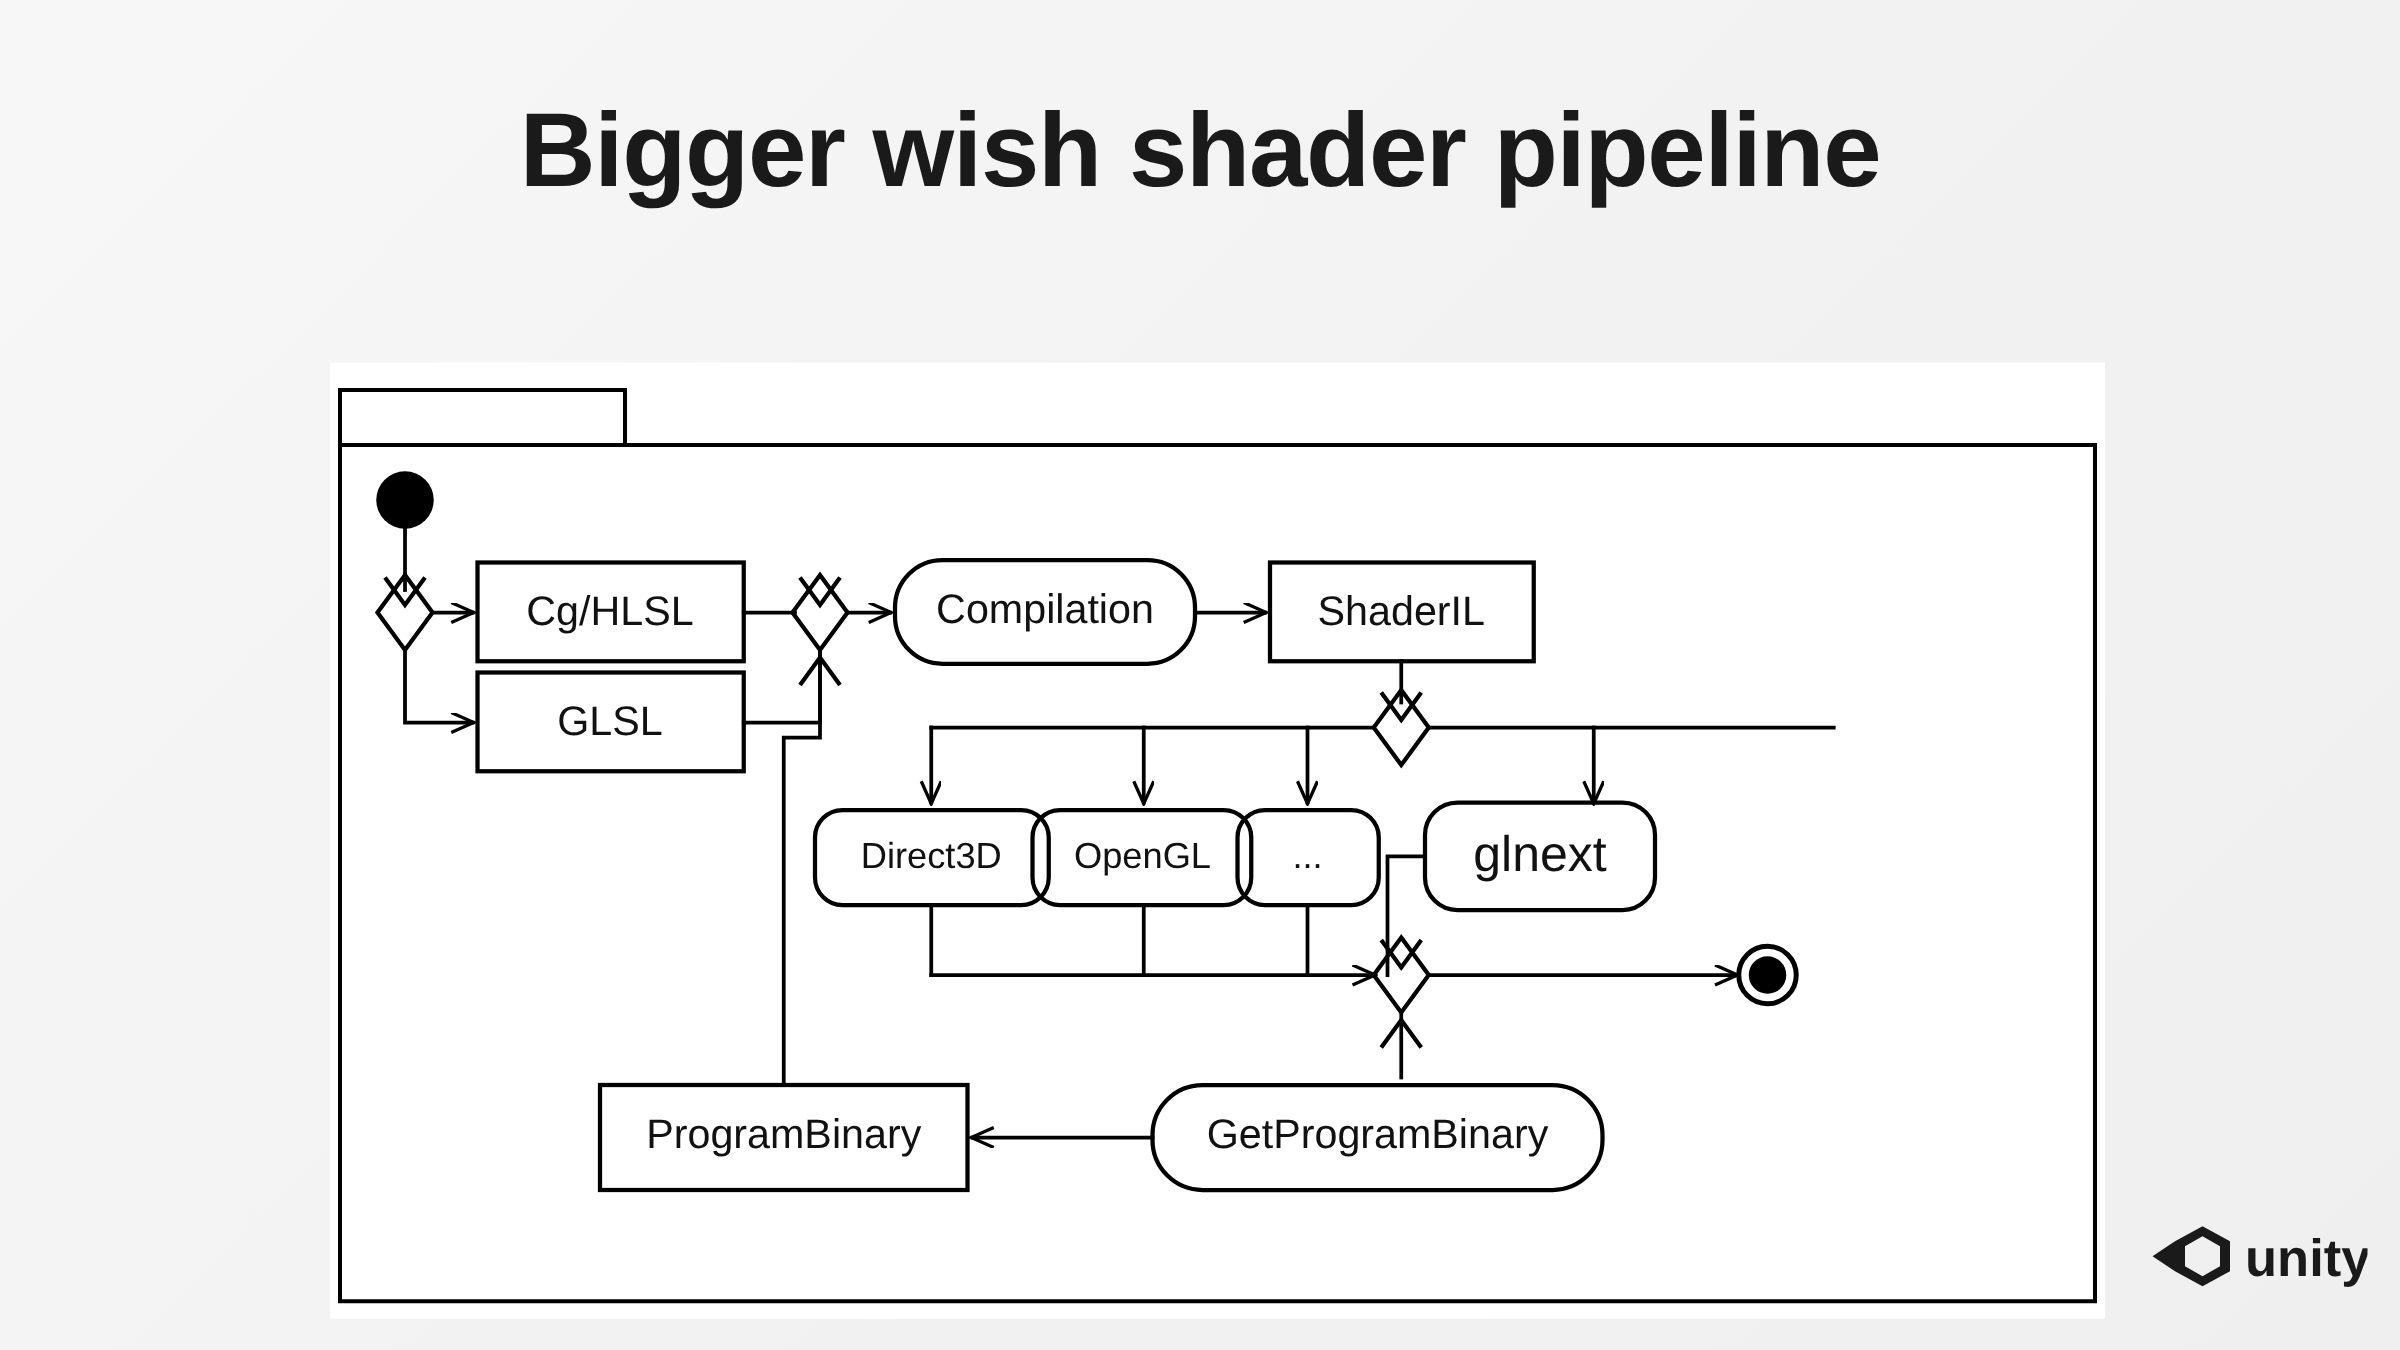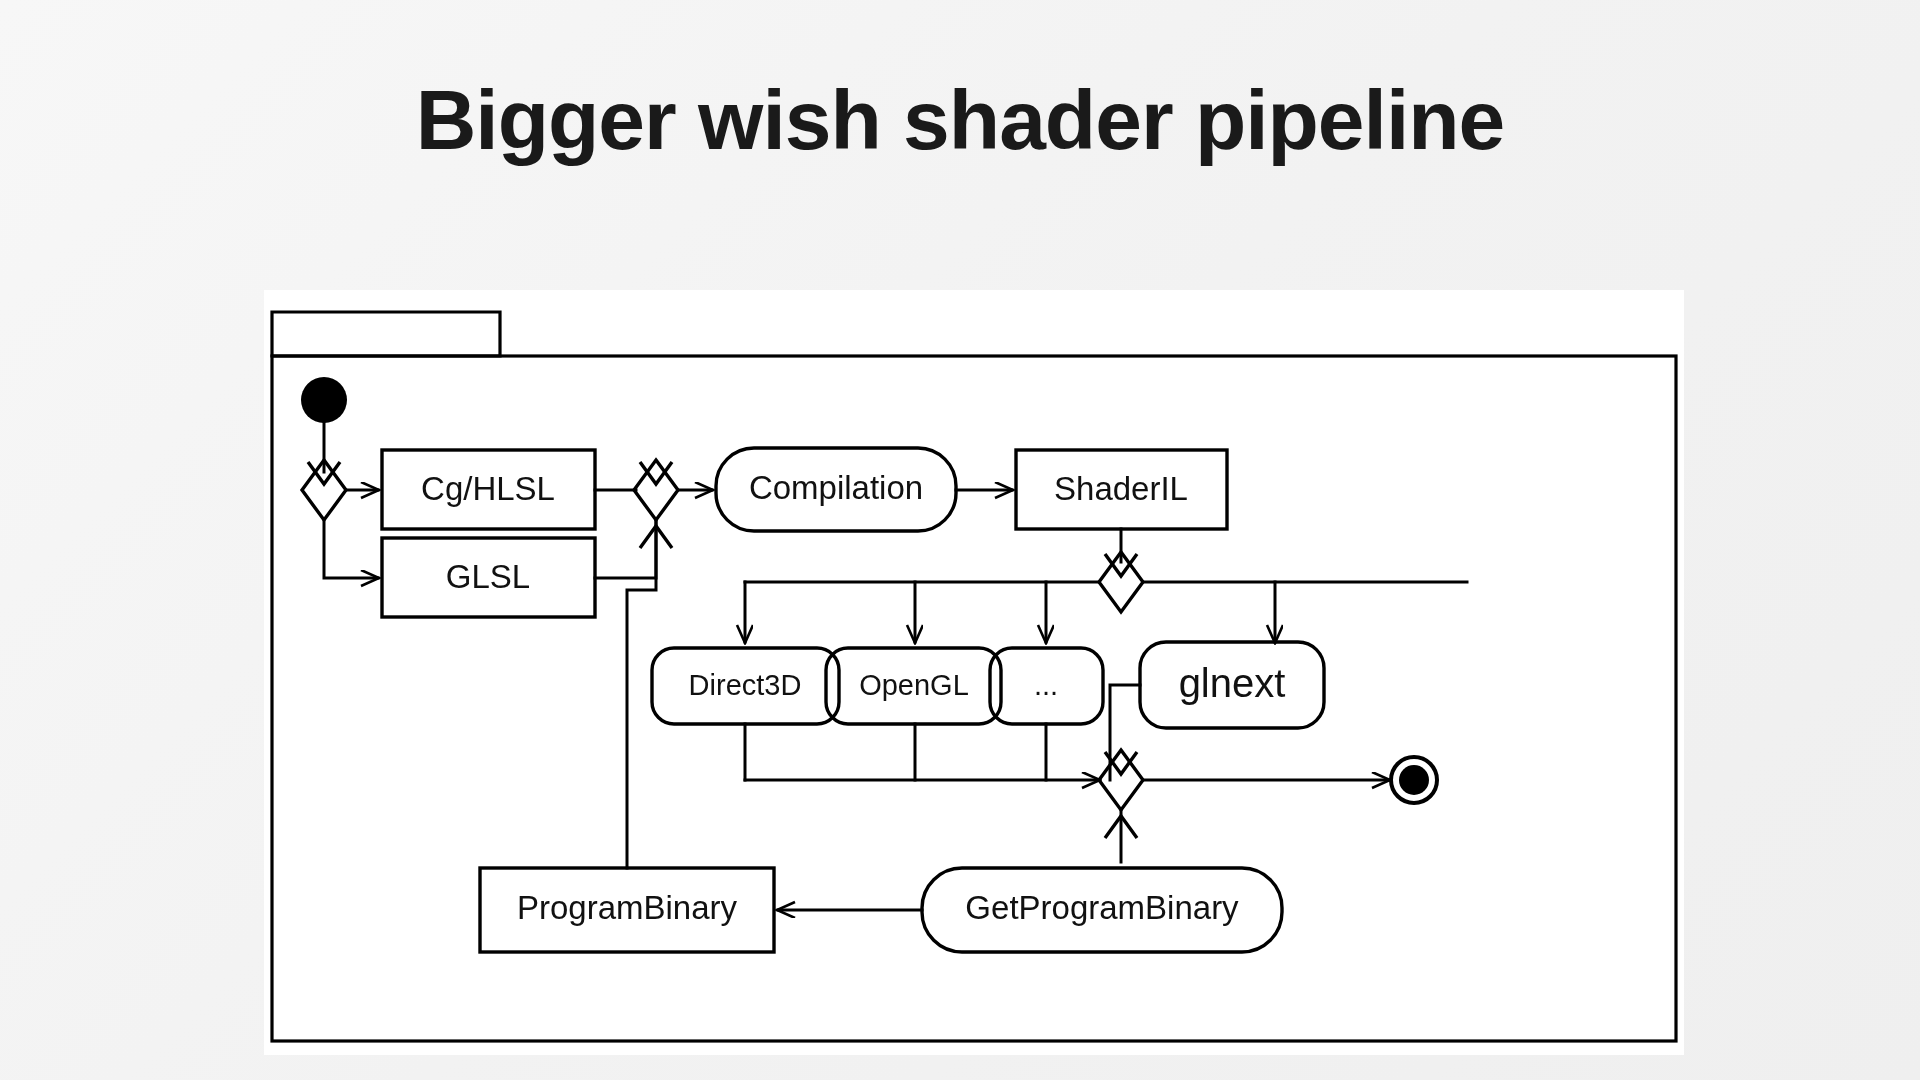--- a/index.html
+++ b/index.html
@@ -216,14 +216,23 @@
       <g>
         <rect class="shape-line" x="216" y="578" width="294" height="84" fill="#ffffff"></rect>
         <text class="node-label lbl-md" x="363" y="620">ProgramBinary</text>
       </g>
 
       <path class="edge" d="M363,578 L363,300 L392,300 L392,230"></path>
 
     </svg>
   </div>
 
+  <div id="unity-logo">
+    <svg viewBox="0 0 176 66" width="176" height="66">
+      <g fill="#1a1a1a">
+        <path d="M44 6 L22 18 L30 22 L44 14 L58 22 L58 38 L44 46 L30 38 L30 22 L22 18 L22 42 L44 54 L66 42 L66 18 Z"></path>
+        <path d="M4 30 L22 18 L22 42 Z"></path>
+      </g>
+      <text x="78" y="46" font-family="Liberation Sans, sans-serif" font-size="42" font-weight="600" fill="#1a1a1a">unity</text>
+    </svg>
+  </div>
 
 </div>
 
 </body></html>

